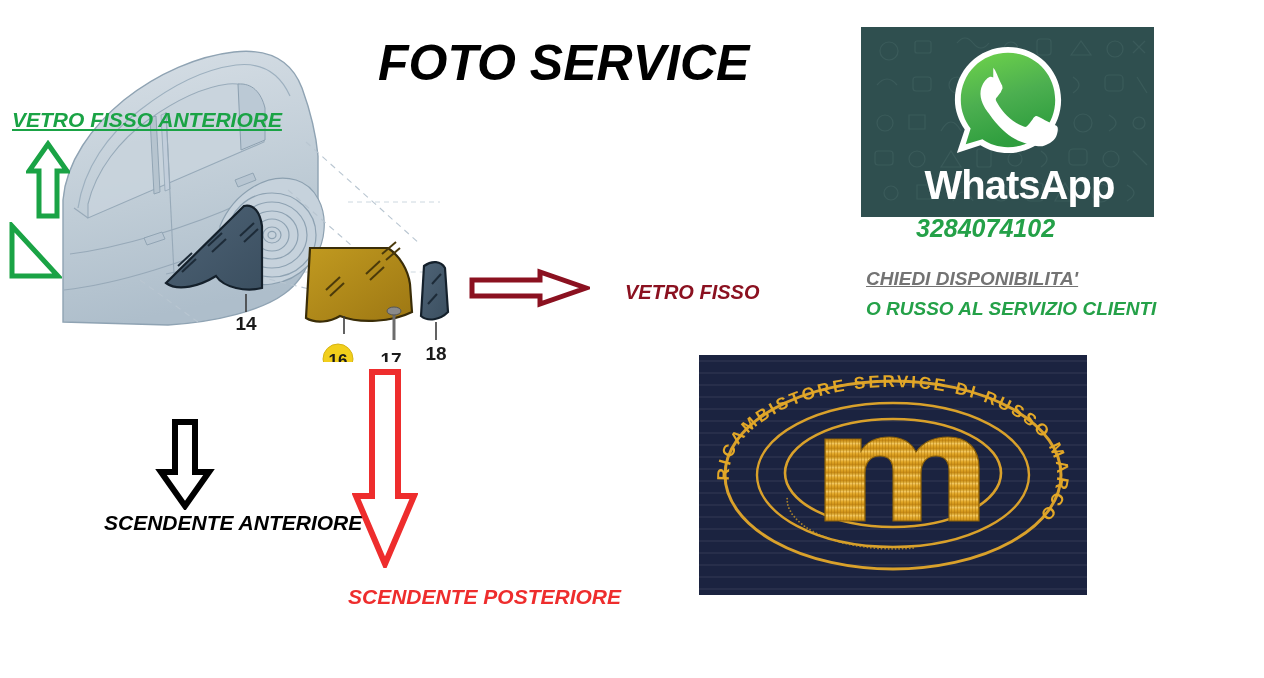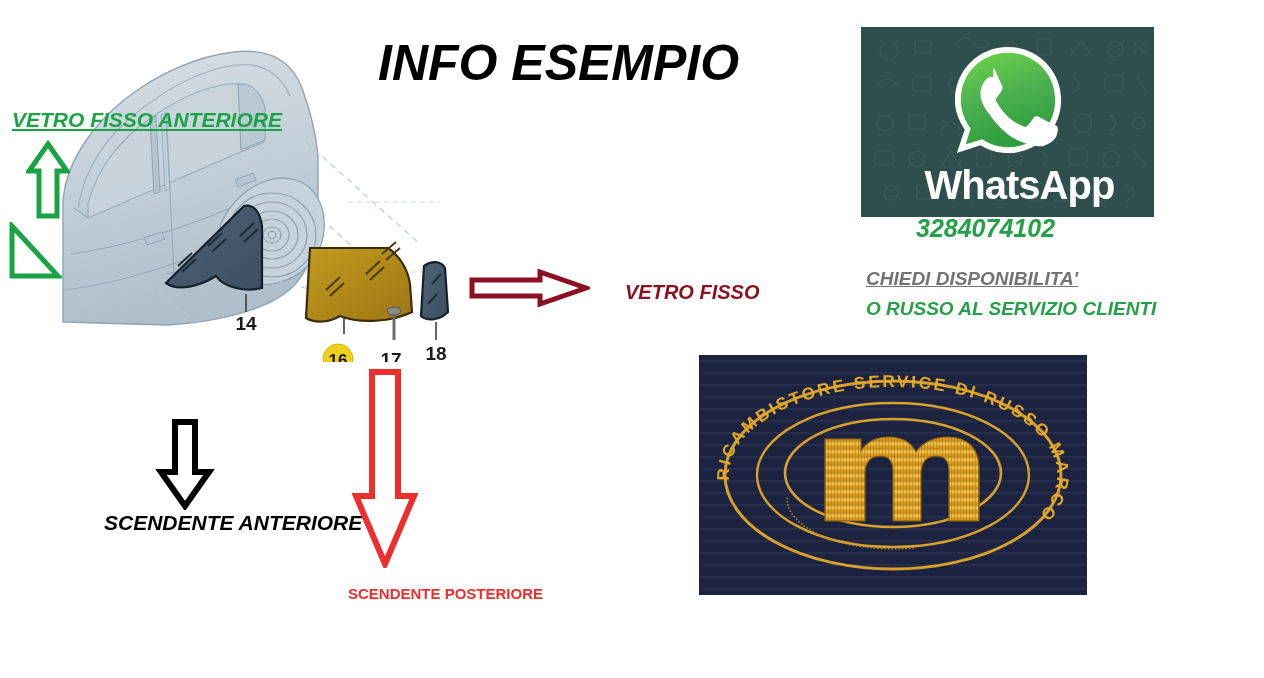--- a/index.html
+++ b/index.html
@@ -27,21 +27,21 @@
   #lbl-vetro-post{left:612px;top:280px;font-size:20px;font-weight:bold;font-style:italic;
                   color:#8b1120;line-height:1.28;white-space:nowrap;margin-left:13px;}
 
   
   #black-arrow{left:155px;top:418px;width:60px;height:92px;}
   #lbl-scend-ant{left:78px;top:511px;font-size:21px;font-weight:bold;font-style:italic;
                  color:#000;white-space:nowrap;margin-left:26px;}
 
   
   #red-long-arrow{left:352px;top:368px;width:66px;height:200px;}
-  #lbl-scend-post{left:348px;top:585px;font-size:15px;font-weight:bold;
+  #lbl-scend-post{left:348px;top:585px;font-size:21px;font-weight:bold;font-style:italic;
                   color:#ee2d2d;white-space:nowrap;}
 
   
   #wa-box{left:861px;top:27px;width:293px;height:190px;overflow:hidden;
           background:#2f4f4f;}
   #wa-box .pattern{position:absolute;inset:0;opacity:.18;}
   #wa-logo{position:absolute;left:50%;top:14px;transform:translateX(-50%);width:118px;height:118px;}
   #wa-word{position:absolute;left:0;right:0;bottom:12px;text-align:center;color:#fff;
            font-size:40px;font-weight:bold;letter-spacing:-1px;line-height:1;margin-left:24px;}
 
@@ -53,21 +53,21 @@
   #contact2{left:866px;top:298px;font-size:19px;font-weight:bold;font-style:italic;
             color:#24a148;white-space:nowrap;}
 
   
   #shop-logo{left:699px;top:355px;width:388px;height:240px;background:#1b2340;overflow:hidden;}
   #shop-logo svg{display:block;}
 </style>
 </head>
 <body>
 
-<div class="abs nosel" id="title">INFO ESEMPIO</div>
+<div class="abs nosel" id="title">FOTO SERVICE</div>
 
 <div class="abs nosel" id="car-wrap">
 <svg width="420" height="340" viewBox="0 0 420 340" xmlns="http://www.w3.org/2000/svg">
   <defs>
     <linearGradient id="bodyg" x1="0" y1="0" x2="0.2" y2="1">
       <stop offset="0%" stop-color="#d7dfe6"></stop>
       <stop offset="60%" stop-color="#bfccd6"></stop>
       <stop offset="100%" stop-color="#aebecb"></stop>
     </linearGradient>
     <linearGradient id="glassb" x1="0" y1="0" x2="1" y2="1">

